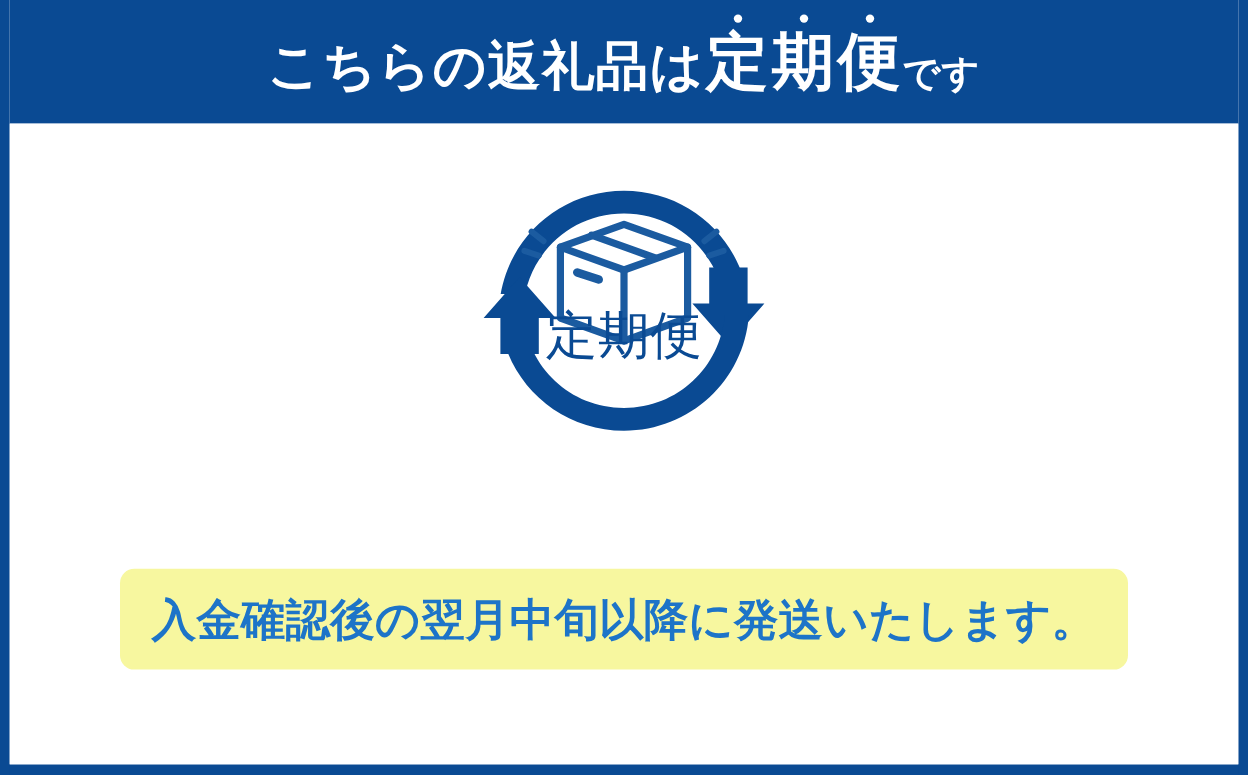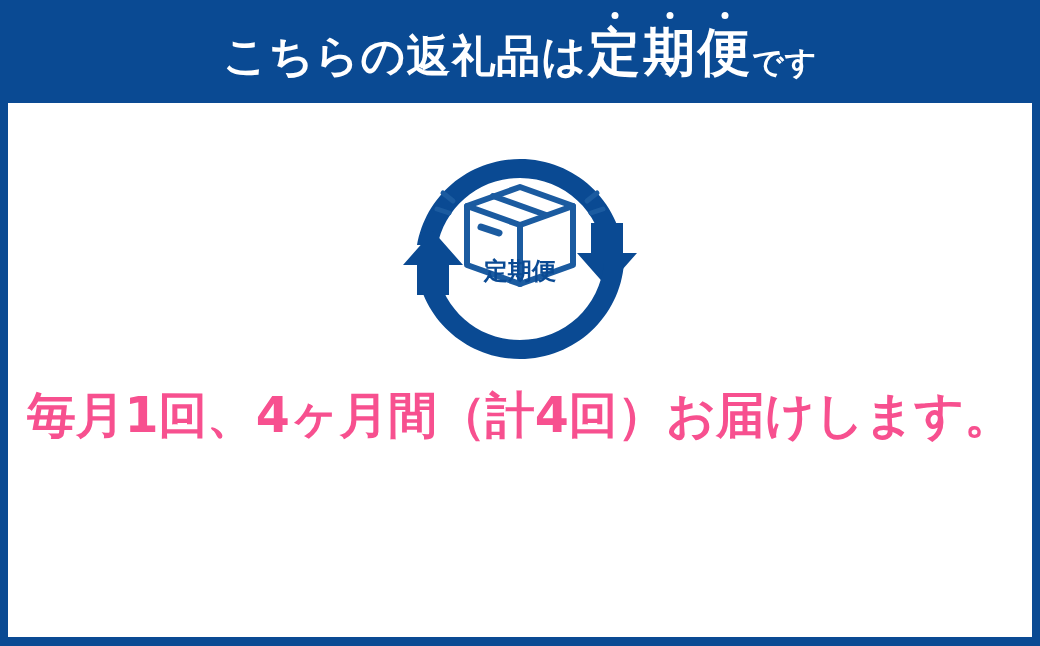--- a/index.html
+++ b/index.html
@@ -96,22 +96,22 @@
     width: 250px;
     height: 212px;
   }
   .icon-label {
     position: absolute;
     left: 0;
     right: 0;
     top: 106px;
     text-align: center;
     color: #0a4a93;
-    font-size: 24px;
-    font-weight: bold;
+    font-size: 43px;
+    font-weight: normal;
     letter-spacing: 0.01em;
     line-height: 1;
   }
 
   
   .pink-line {
     position: absolute;
     left: 0;
     right: 0;
     top: 288px;
@@ -213,17 +213,19 @@
         <g stroke="#1b5ba0" stroke-width="5" stroke-linecap="round">
           <line x1="48" y1="40" x2="58" y2="48"></line>
           <line x1="42" y1="56" x2="54" y2="60"></line>
           <line x1="202" y1="40" x2="192" y2="48"></line>
           <line x1="208" y1="56" x2="196" y2="60"></line>
         </g>
       </svg>
       <div class="icon-label">定期便</div>
     </div>
 
-    <div class="pink-line">毎月1回、4ヶ月間（計4回）お届けします。</div>
-
+
+    <div class="note-box">
+      <span class="note-text">入金確認後の翌月中旬以降に発送いたします。</span>
+    </div>
 
   </div>
 </div>
 
 </body></html>

